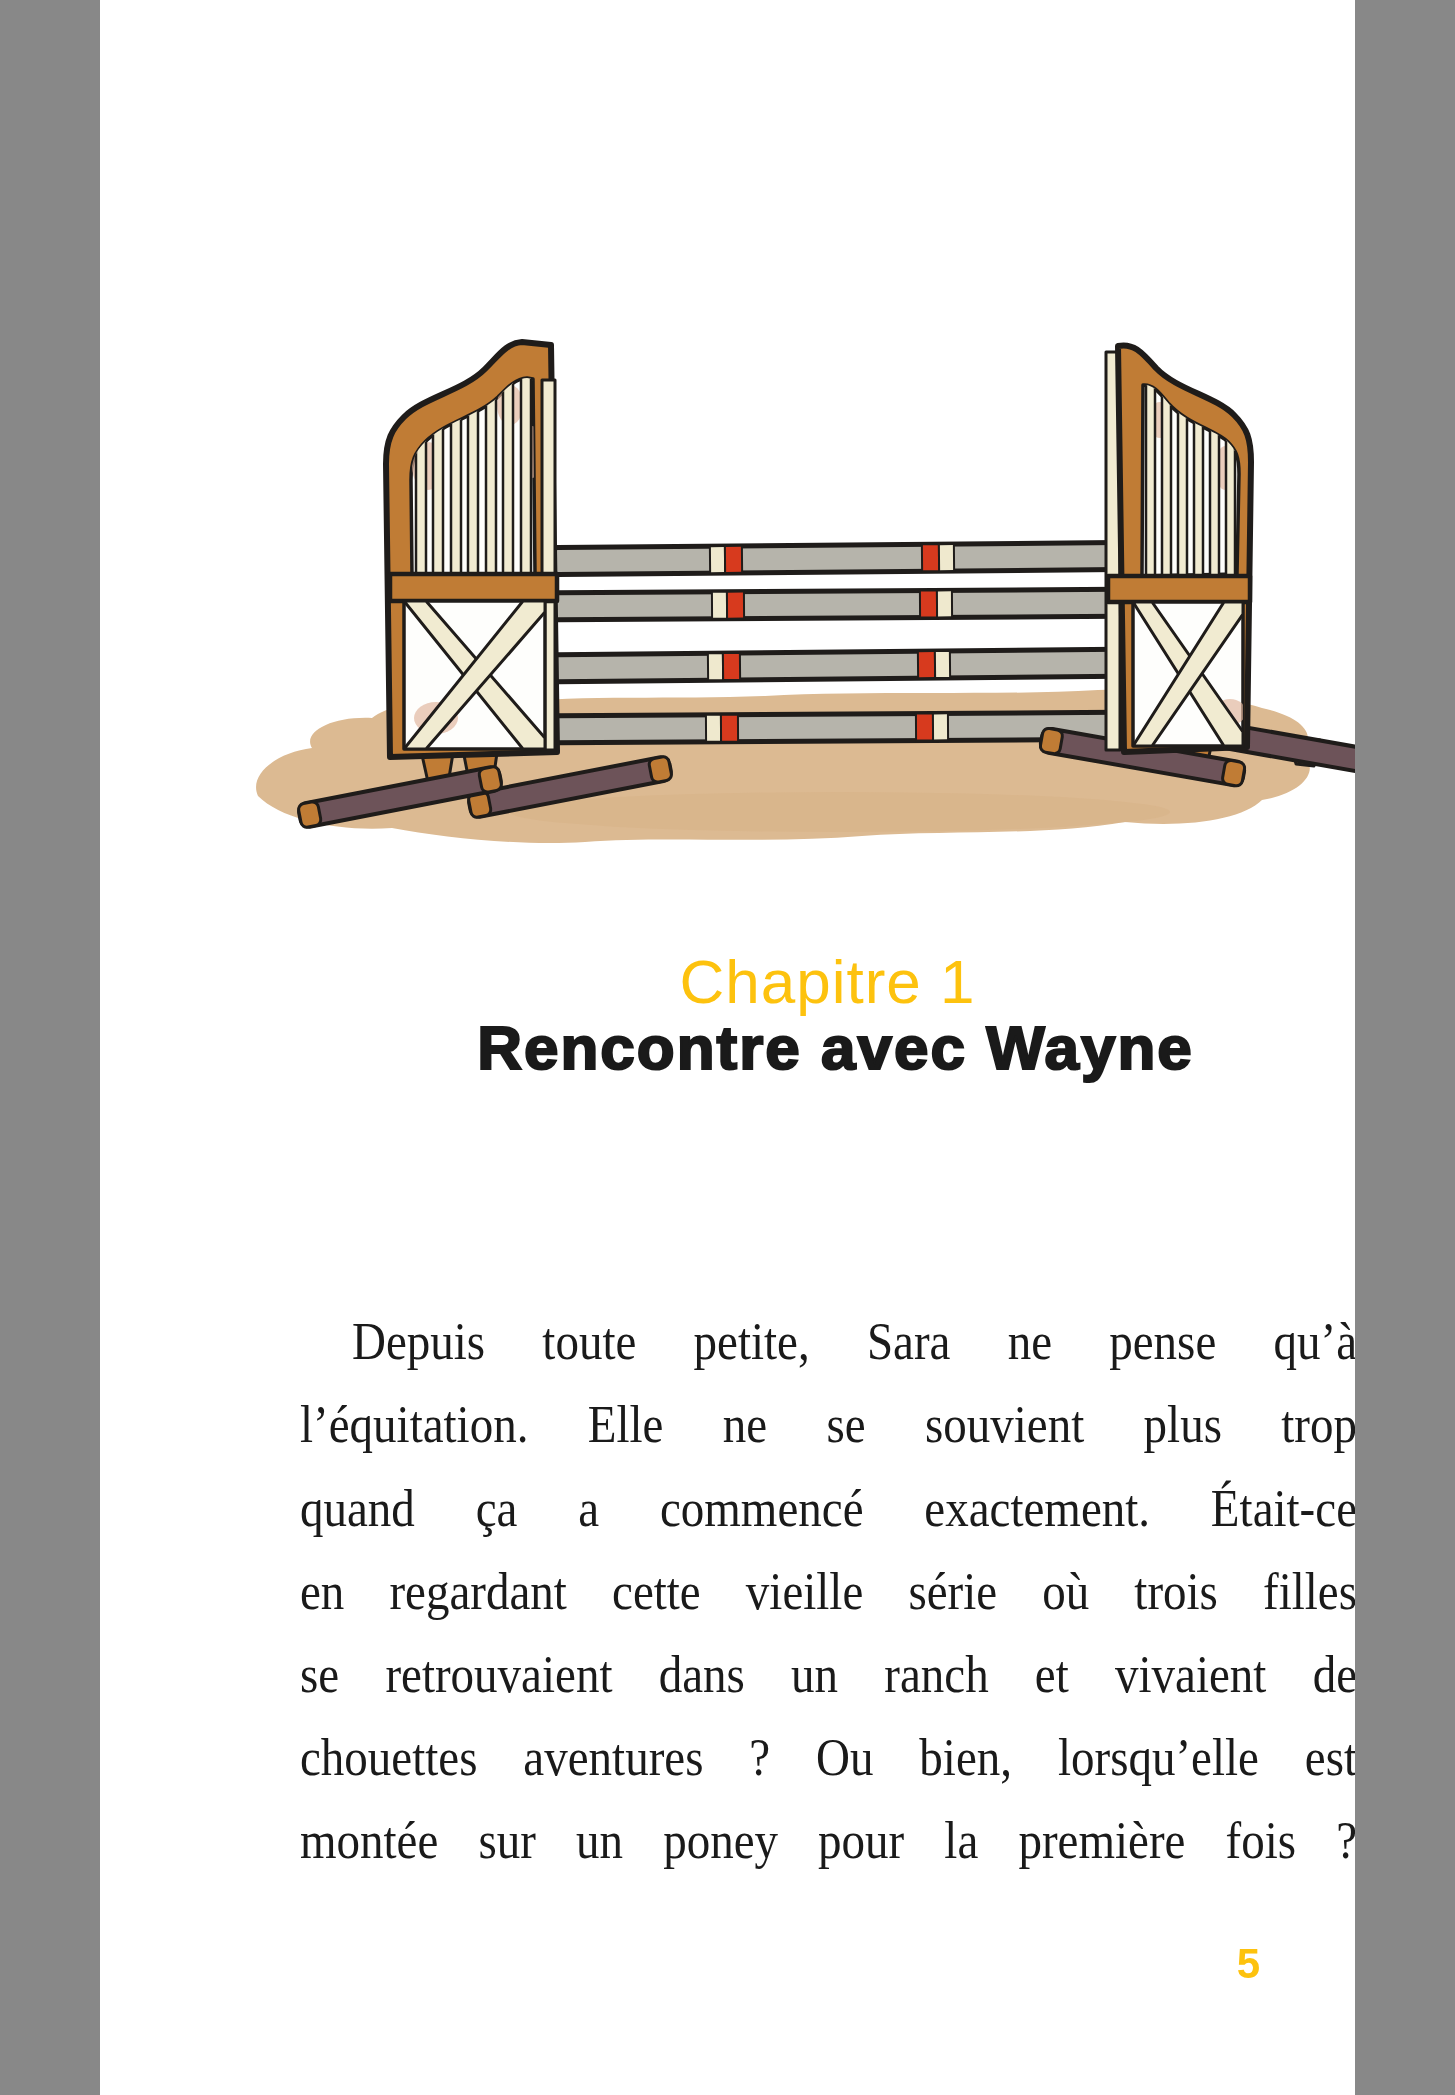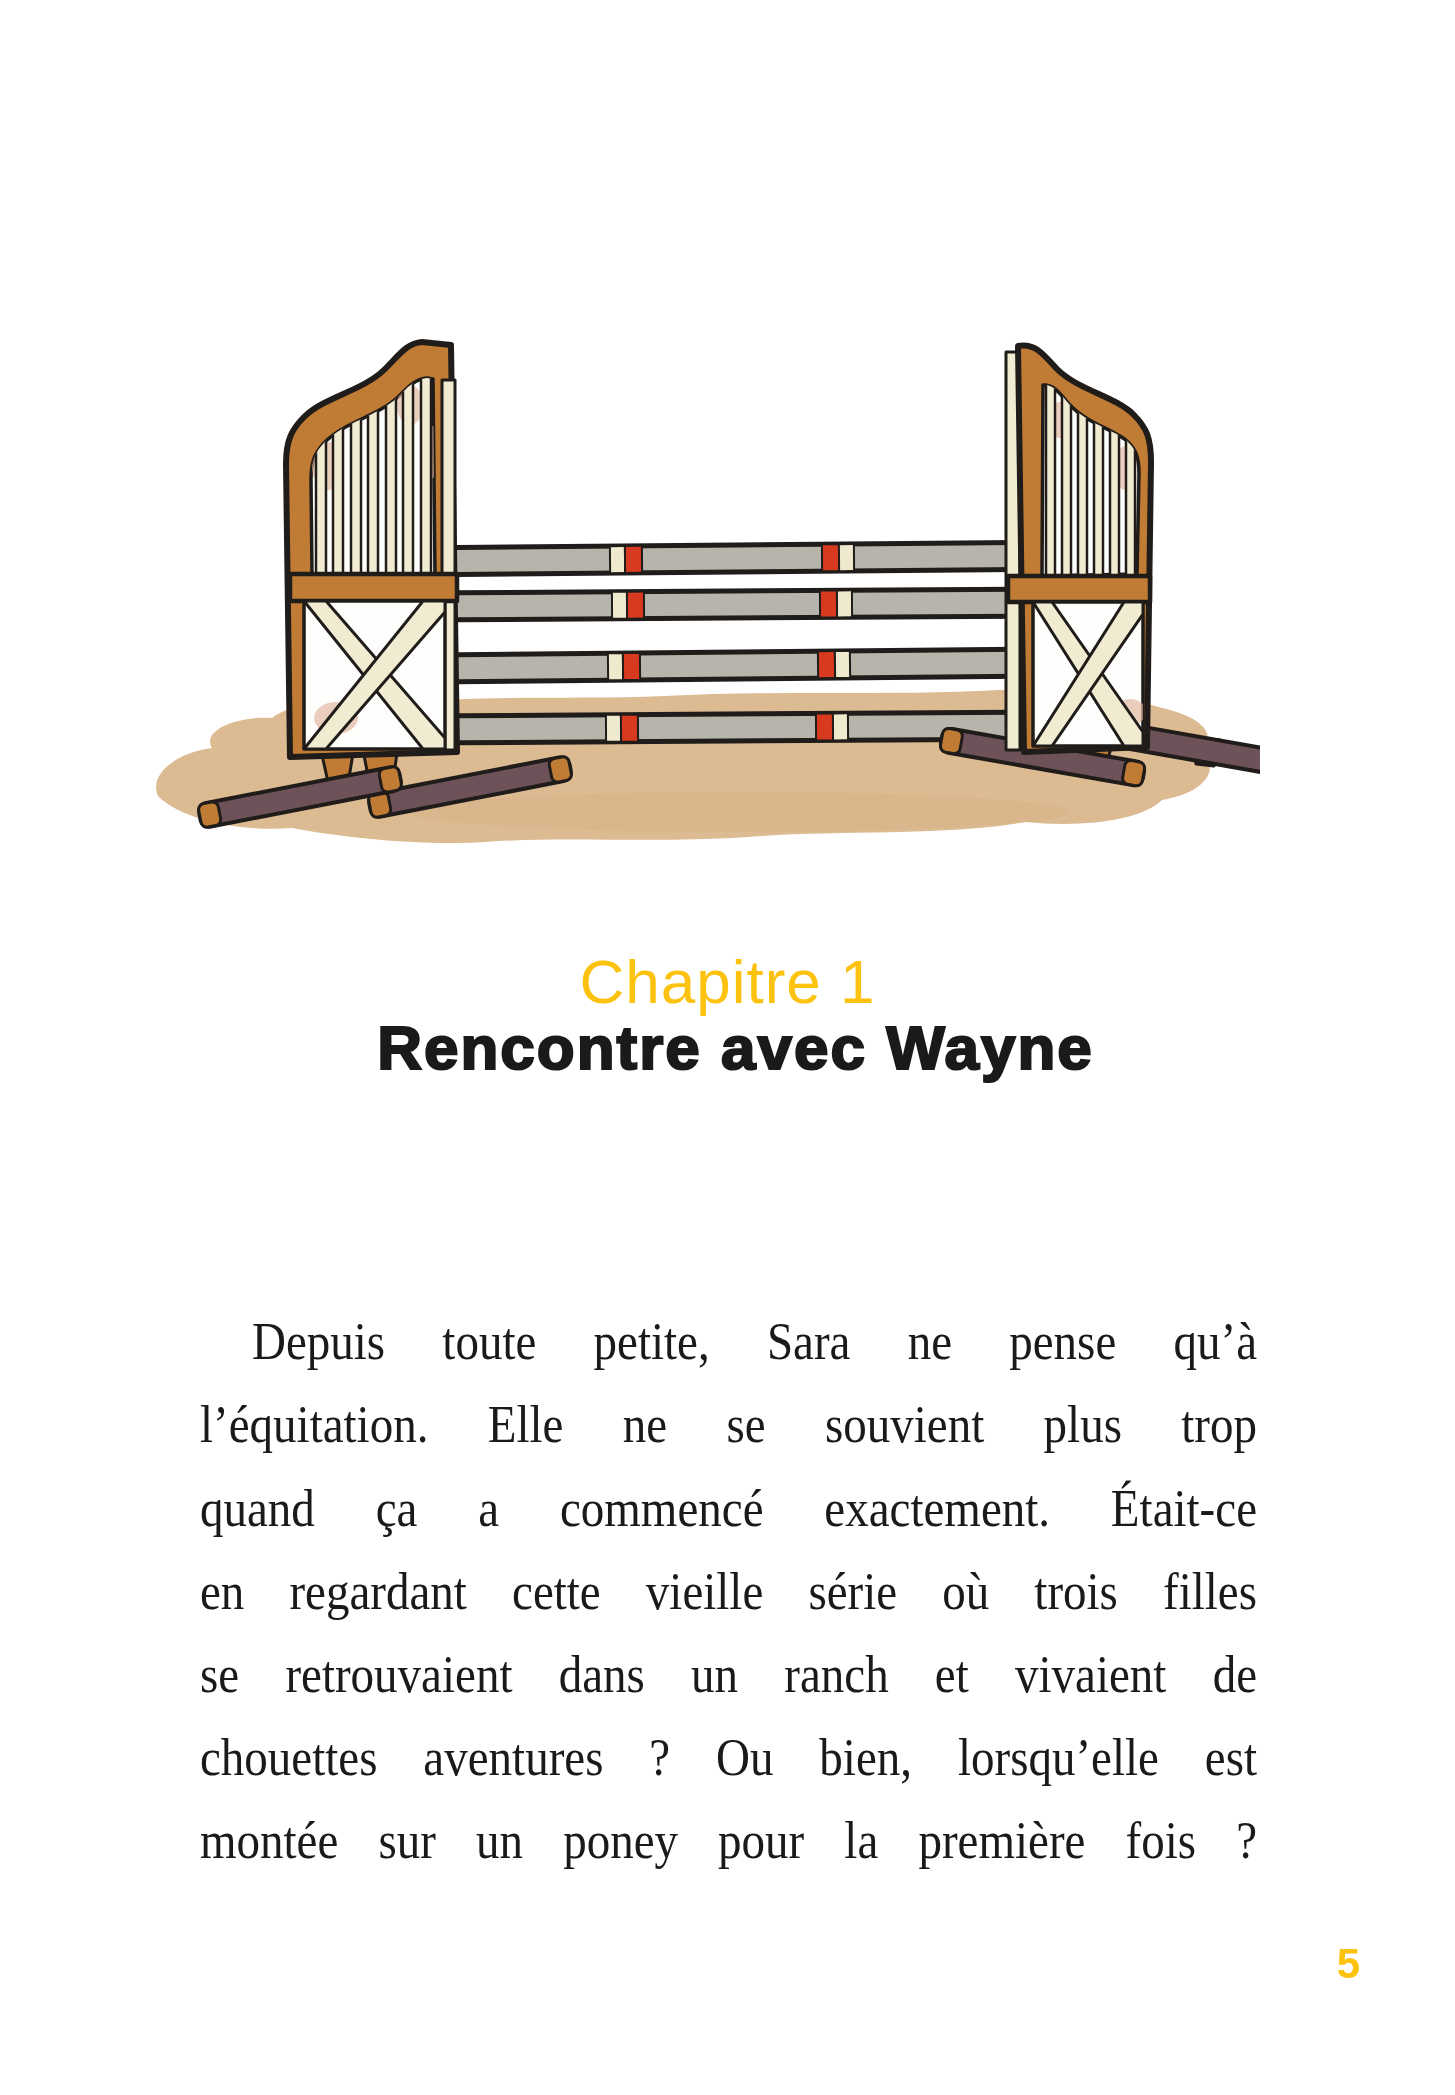--- a/index.html
+++ b/index.html
@@ -13,21 +13,21 @@
     --sand:#dcba92;
     --outline:#1f1c1a;
     --panel:#fefefc;
     --slat:#f1ebd1;
     --peach:#dfb29a;
   }
   html,body{margin:0;padding:0;}
   body{background:#888;font-family:"Liberation Sans",sans-serif;}
   .page{
     position:relative;
-    width:1455px;height:2095px;
+    width:1255px;height:2095px;
     background:#ffffff;
     overflow:hidden;
     margin:0 auto;
   }
   .illustration{
     position:absolute;left:140px;top:240px;width:1120px;height:620px;
   }
   .illustration .ol{stroke:var(--outline);stroke-linejoin:round;stroke-linecap:round;}
   .illustration .wood{fill:var(--wood);}
   .illustration .pole{fill:var(--pole);}

